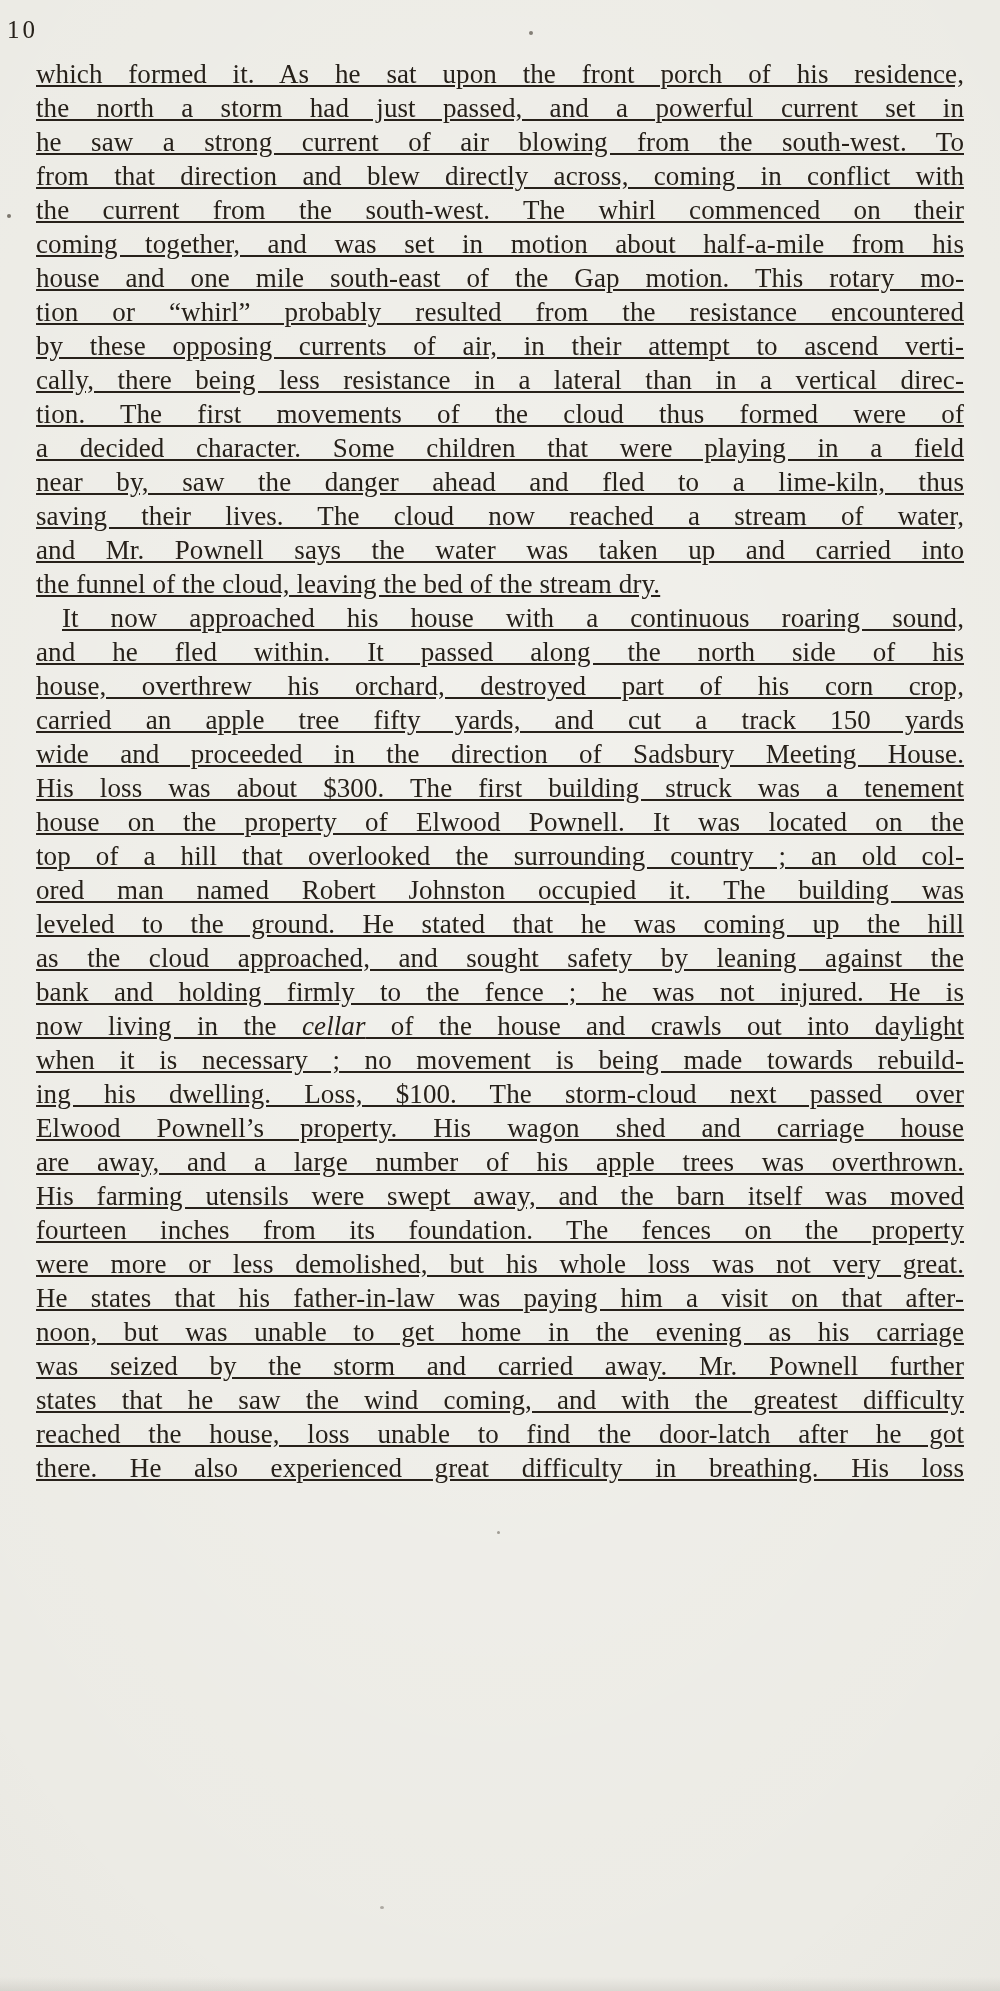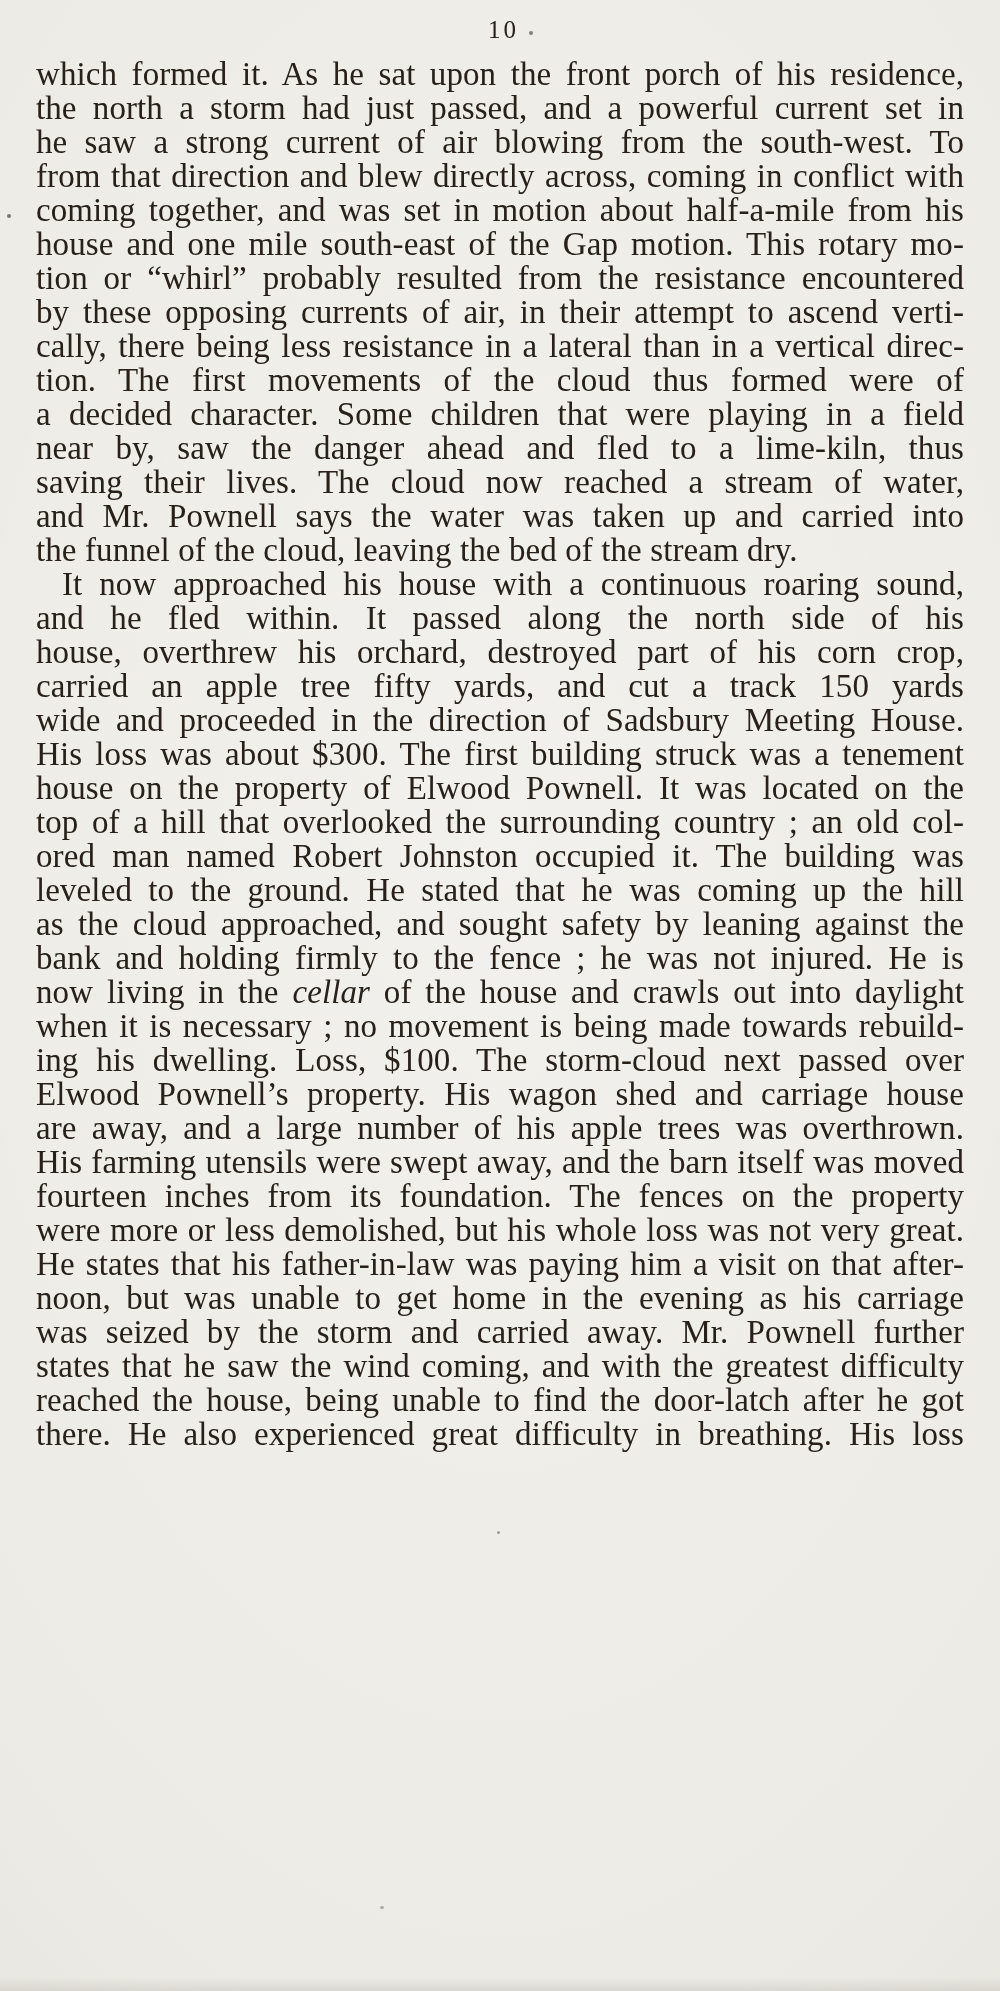--- a/index.html
+++ b/index.html
@@ -31,39 +31,39 @@
     content: "";
     position: absolute;
     left: 0; right: 0; bottom: 0;
     height: 14px;
     background: linear-gradient(to bottom, rgba(0,0,0,0) 0%, rgba(60,55,45,0.10) 100%);
   }
   .page-number {
     position: absolute;
     top: 16px;
     left: 7px; right: 0;
-    text-align: center;
     font-size: 25px;
     letter-spacing: 3px;
     color: var(--ink);
   }
   .text-block {
     position: absolute;
     top: 57px;
     left: 36px;
     width: 928px;
   }
   .line {
-    font-size: 33px;
+    font-size: 27px;
     line-height: 34px;
     height: 34px;
     text-align: justify;
     text-align-last: justify;
     letter-spacing: 0.1px;
     color: var(--ink);
+    text-decoration: underline;
   }
   .line.para-end {
     text-align-last: left;
   }
   .line.indent {
     text-indent: 26px;
   }
   .italic { font-style: italic; }
   .speck {
     position: absolute;
@@ -87,20 +87,21 @@
   <span class="speck s3"></span>
   <span class="speck s4"></span>
 
   <div class="text-block">
 
     <div class="paragraph">
       <div class="line">which formed it.  As he sat upon the front porch of his residence,</div>
       <div class="line">the north a storm had just passed, and a powerful current set in</div>
       <div class="line">he saw a strong current of air blowing from the south-west.  To</div>
       <div class="line">from that direction and blew directly across, coming in conflict with</div>
+      <div class="line">the current from the south-west.  The whirl commenced on their</div>
       <div class="line">coming together, and was set in motion about half-a-mile from his</div>
       <div class="line">house and one mile south-east of the Gap motion.  This rotary mo-</div>
       <div class="line">tion or “whirl” probably resulted from the resistance encountered</div>
       <div class="line">by these opposing currents of air, in their attempt to ascend verti-</div>
       <div class="line">cally, there being less resistance in a lateral than in a vertical direc-</div>
       <div class="line">tion.  The first movements of the cloud thus formed were of</div>
       <div class="line">a decided character.  Some children that were playing in a field</div>
       <div class="line">near by, saw the danger ahead and fled to a lime-kiln, thus</div>
       <div class="line">saving their lives.  The cloud now reached a stream of water,</div>
       <div class="line">and Mr. Pownell says the water was taken up and carried into</div>
@@ -125,18 +126,18 @@
       <div class="line">ing his dwelling.  Loss, $100.  The storm-cloud next passed over</div>
       <div class="line">Elwood Pownell’s property.  His wagon shed and carriage house</div>
       <div class="line">are away, and a large number of his apple trees was overthrown.</div>
       <div class="line">His farming utensils were swept away, and the barn itself was moved</div>
       <div class="line">fourteen inches from its foundation.  The fences on the property</div>
       <div class="line">were more or less demolished, but his whole loss was not very great.</div>
       <div class="line">He states that his father-in-law was paying him a visit on that after-</div>
       <div class="line">noon, but was unable to get home in the evening as his carriage</div>
       <div class="line">was seized by the storm and carried away.  Mr. Pownell further</div>
       <div class="line">states that he saw the wind coming, and with the greatest difficulty</div>
-      <div class="line">reached the house, being unable to find the door-latch after he got</div>
+      <div class="line">reached the house, loss unable to find the door-latch after he got</div>
       <div class="line">there.  He also experienced great difficulty in breathing.  His loss</div>
     </div>
 
   </div>
 </div>
 
 </body></html>

